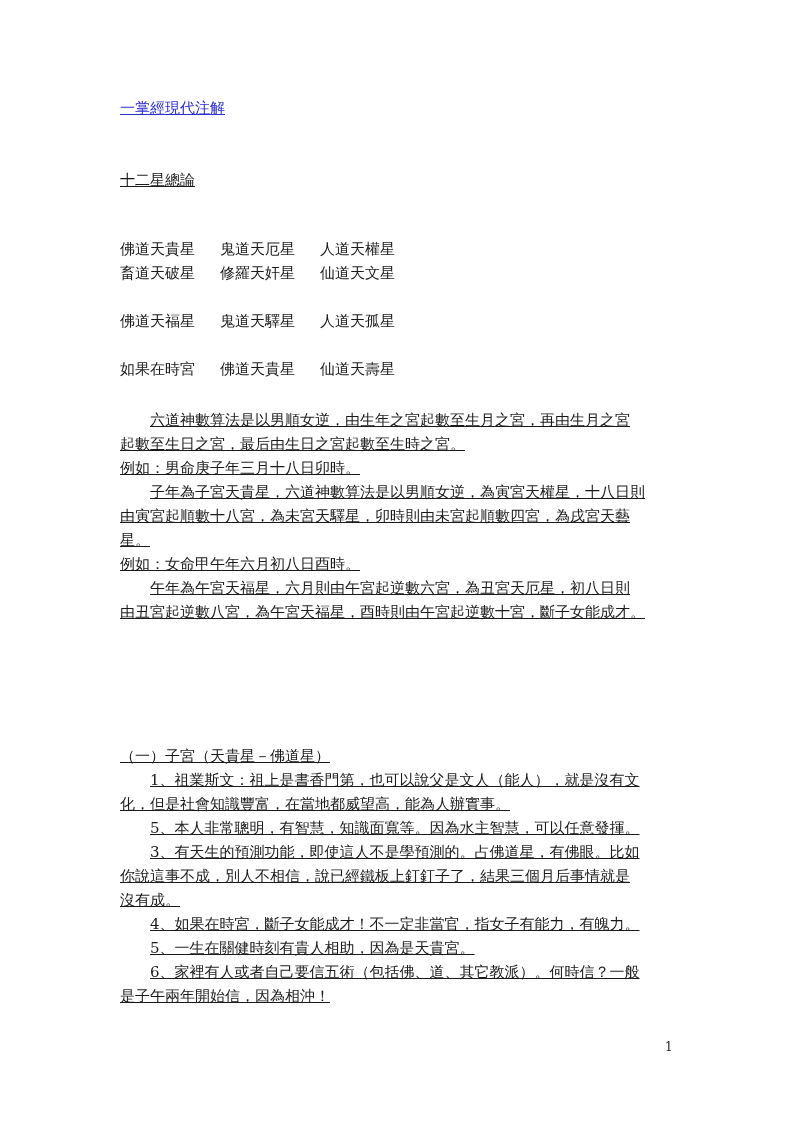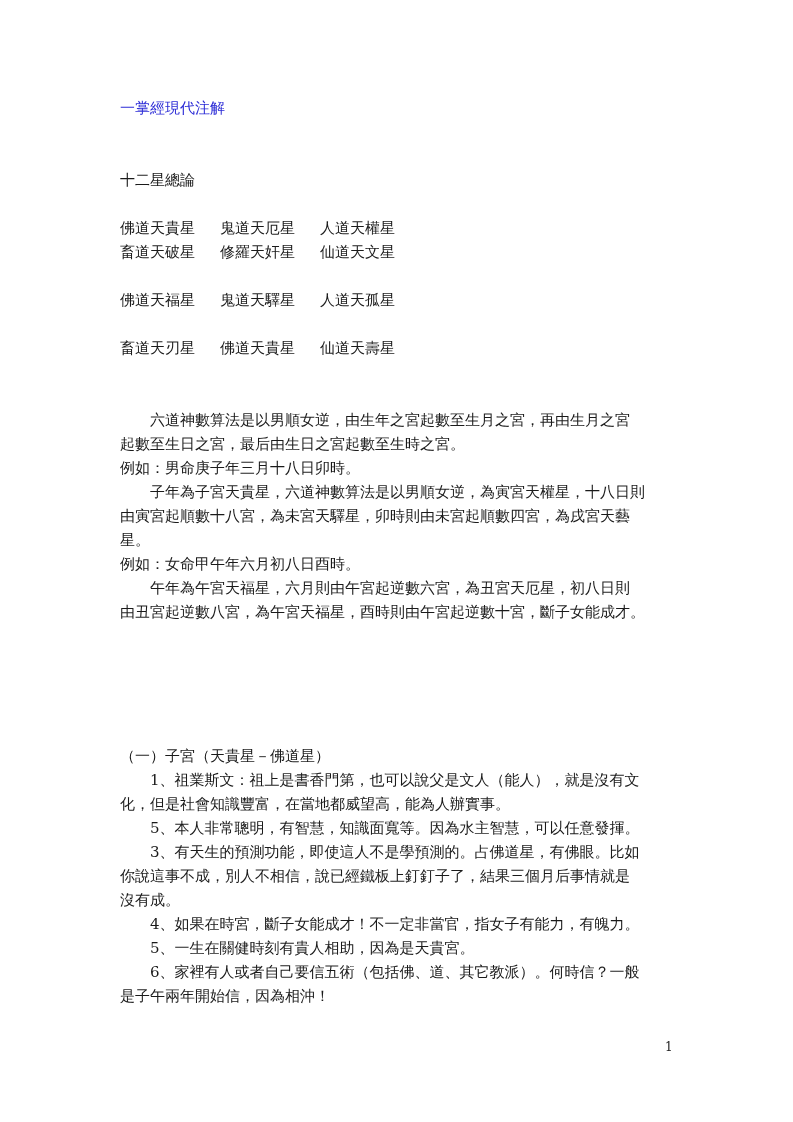--- a/index.html
+++ b/index.html
@@ -1,41 +1,41 @@
 <!DOCTYPE html>
 <html><head>
 <meta charset="utf-8">
 <style>
   html, body { margin: 0; padding: 0; background: #ffffff; }
   body { width: 793px; height: 1122px; position: relative; overflow: hidden;
          font-family: "DejaVu Serif", "Liberation Serif", serif; color: #1a1a1a; font-size: 15px; }
-  .line { position: absolute; left: 120px; white-space: nowrap; line-height: 24px; height: 24px; }
+  .line { position: absolute; left: 120px; white-space: nowrap; line-height: 24px; height: 24px; text-decoration: underline; }
   .title { color: #2b2bd6; }
   .indent { left: 150px; }
-  .star-row span { display: inline-block; width: 100px; }
+  .star-row span { display: inline-block; width: 100px; margin-top: 21px; }
   .pagenum { position: absolute; left: 665px; top: 1040px; font-size: 12px; }
 </style>
 </head>
 <body>
 
 <div>
   <div class="line title" style="top:96px">一掌經現代注解</div>
   <div class="line" style="top:168px">十二星總論</div>
 
   <div class="line star-row" style="top:216px">
     <span>佛道天貴星</span><span>鬼道天厄星</span><span>人道天權星</span>
   </div>
   <div class="line star-row" style="top:240px">
     <span>畜道天破星</span><span>修羅天奸星</span><span>仙道天文星</span>
   </div>
   <div class="line star-row" style="top:288px">
     <span>佛道天福星</span><span>鬼道天驛星</span><span>人道天孤星</span>
   </div>
   <div class="line star-row" style="top:336px">
-    <span>畜道天刃星</span><span>佛道天貴星</span><span>仙道天壽星</span>
+    <span>如果在時宮</span><span>佛道天貴星</span><span>仙道天壽星</span>
   </div>
 
   <div class="line indent" style="top:408px">六道神數算法是以男順女逆，由生年之宮起數至生月之宮，再由生月之宮</div>
   <div class="line" style="top:432px">起數至生日之宮，最后由生日之宮起數至生時之宮。</div>
   <div class="line" style="top:456px">例如：男命庚子年三月十八日卯時。</div>
   <div class="line indent" style="top:480px">子年為子宮天貴星，六道神數算法是以男順女逆，為寅宮天權星，十八日則</div>
   <div class="line" style="top:504px">由寅宮起順數十八宮，為未宮天驛星，卯時則由未宮起順數四宮，為戌宮天藝</div>
   <div class="line" style="top:528px">星。</div>
   <div class="line" style="top:552px">例如：女命甲午年六月初八日酉時。</div>
   <div class="line indent" style="top:576px">午年為午宮天福星，六月則由午宮起逆數六宮，為丑宮天厄星，初八日則</div>

